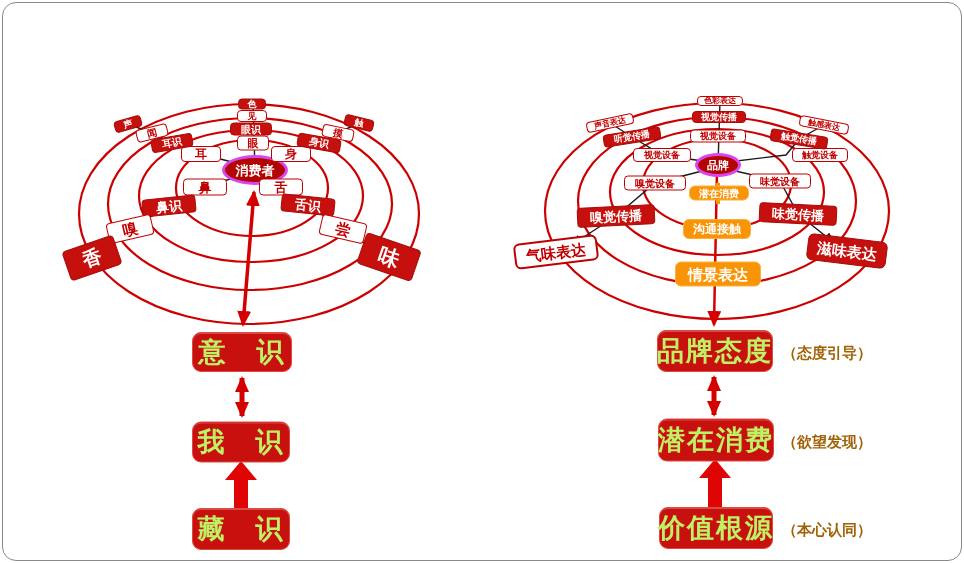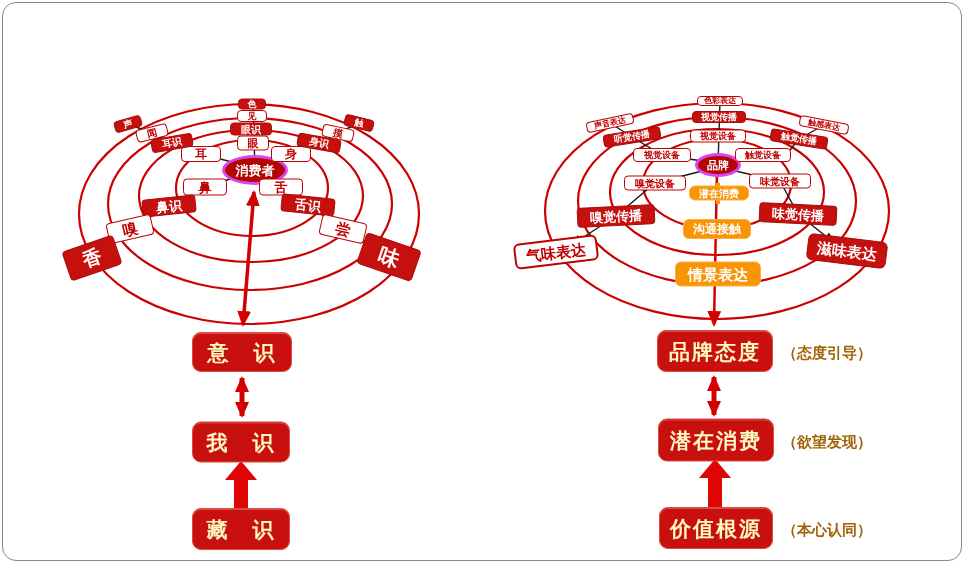--- a/index.html
+++ b/index.html
@@ -11,22 +11,22 @@
          color:#c00000;font-weight:bold;font-size:27px;letter-spacing:1px;
          font-family:"Liberation Serif",serif;}
   svg.art{position:absolute;left:0;top:0;z-index:0;}
   .box{position:absolute;z-index:2;display:flex;align-items:center;justify-content:center;
        white-space:nowrap;font-weight:bold;box-sizing:border-box;line-height:1;}
   .wbox{background:#fff;border:1.5px solid #c00000;color:#c00000;border-radius:4px;}
   .wbox.big{border-width:2px;border-radius:6px;}
   .fbox{background:#c5100d;border:1.5px solid #a50c0a;color:#fff;border-radius:4px;}
   .obox{background:#f89406;border:1.5px solid #fbb23c;color:#fff;border-radius:6px;}
   .cen{background:#b20400;color:#fff;border-radius:50%;border:3px solid #d946ef;}
-  .chain{background:#c8100e;color:#fef9c3;border-radius:9px;border:1.5px solid #de4a40;
-         font-size:21px;letter-spacing:2px;
+  .chain{background:#c8100e;color:#bef264;border-radius:9px;border:1.5px solid #de4a40;
+         font-size:27px;letter-spacing:2px;
          box-shadow:inset 0 1px 0 rgba(255,255,255,.25);}
   .note{position:absolute;z-index:2;color:#a16207;font-weight:bold;font-size:15px;
         white-space:nowrap;font-family:"Liberation Serif",serif;}
 </style>
 </head>
 <body>
 
 <div id="stage">
   <div id="frame"></div>
 
@@ -122,21 +122,21 @@
   <div class="box cen" style="left:718px;top:165px;width:46px;height:24px;font-size:11px;transform:translate(-50%,-50%);">品牌</div>
 
   <div class="box wbox" style="left:718px;top:136px;width:56px;height:13px;font-size:9px;transform:translate(-50%,-50%);">视觉设备</div>
   <div class="box fbox" style="left:719px;top:117px;width:54px;height:12px;font-size:9px;transform:translate(-50%,-50%);">视觉传播</div>
   <div class="box wbox" style="left:720px;top:101px;width:46px;height:10px;font-size:8px;transform:translate(-50%,-50%);">色彩表达</div>
 
   <div class="box wbox" style="left:662px;top:155px;width:58px;height:14px;font-size:9px;transform:translate(-50%,-50%);">视觉设备</div>
   <div class="box fbox" style="left:632px;top:137px;width:58px;height:13px;font-size:9px;transform:translate(-50%,-50%) rotate(-9deg);">听觉传播</div>
   <div class="box wbox" style="left:610px;top:123px;width:48px;height:11px;font-size:8px;transform:translate(-50%,-50%) rotate(-12deg);">声音表达</div>
 
-  <div class="box wbox" style="left:763px;top:155px;width:56px;height:14px;font-size:9px;transform:translate(-50%,-50%);">触觉设备</div>
+  <div class="box wbox" style="left:820px;top:155px;width:56px;height:14px;font-size:9px;transform:translate(-50%,-50%);">触觉设备</div>
   <div class="box fbox" style="left:799px;top:139px;width:58px;height:13px;font-size:9px;transform:translate(-50%,-50%) rotate(9deg);">触觉传播</div>
   <div class="box wbox" style="left:824px;top:125px;width:50px;height:11px;font-size:8px;transform:translate(-50%,-50%) rotate(11deg);">触感表达</div>
 
   <div class="box wbox" style="left:655px;top:183px;width:62px;height:15px;font-size:10px;transform:translate(-50%,-50%);">嗅觉设备</div>
   <div class="box fbox" style="left:616px;top:216px;width:78px;height:20px;font-size:13px;transform:translate(-50%,-50%) rotate(-3deg);">嗅觉传播</div>
   <div class="box wbox big" style="left:556px;top:252px;width:84px;height:26px;font-size:15px;transform:translate(-50%,-50%) rotate(-7deg);">气味表达</div>
 
   <div class="box wbox" style="left:780px;top:181px;width:62px;height:15px;font-size:10px;transform:translate(-50%,-50%);">味觉设备</div>
   <div class="box fbox" style="left:798px;top:214px;width:78px;height:20px;font-size:13px;transform:translate(-50%,-50%) rotate(3deg);">味觉传播</div>
   <div class="box fbox" style="left:847px;top:251px;width:80px;height:27px;font-size:15px;border-radius:6px;transform:translate(-50%,-50%) rotate(7deg);">滋味表达</div>

